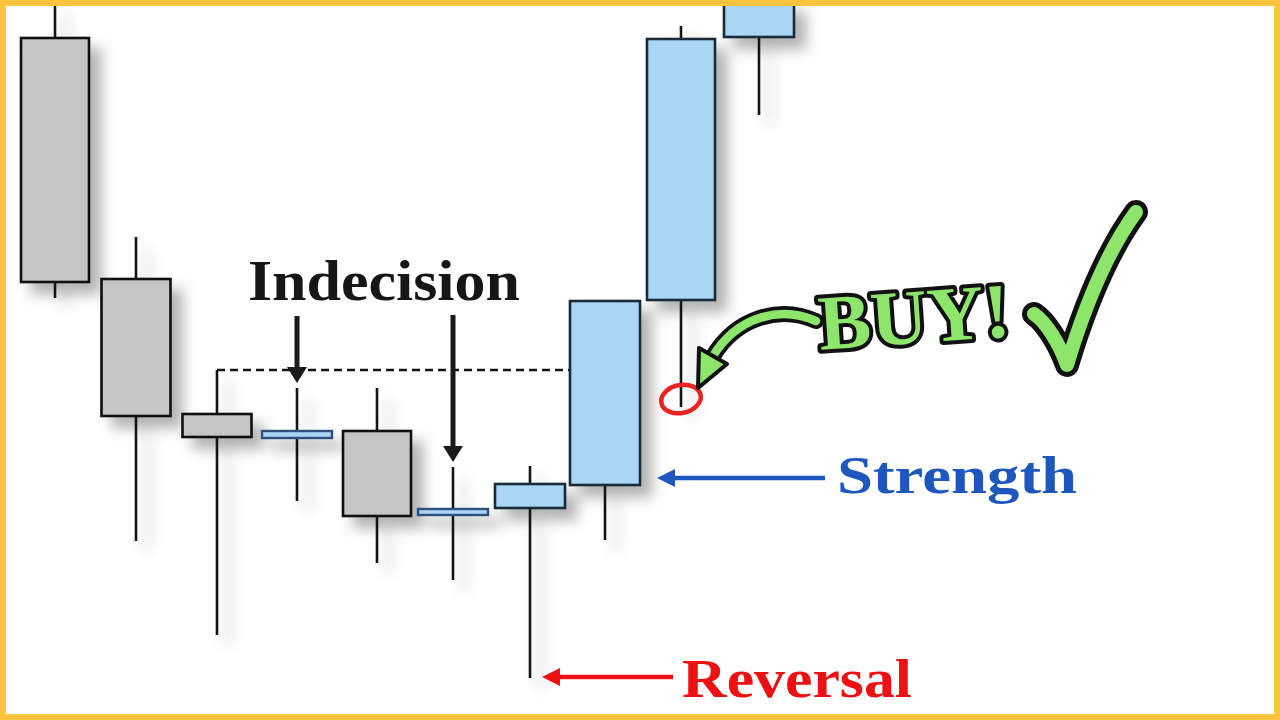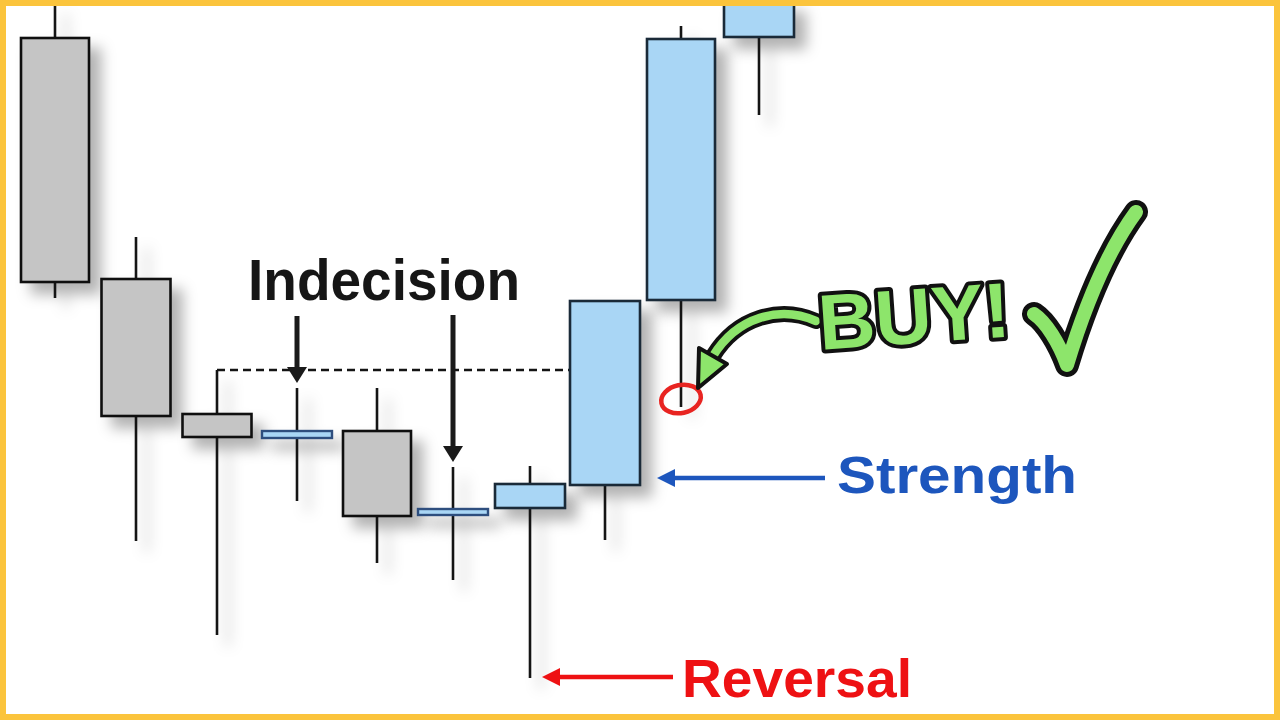--- a/index.html
+++ b/index.html
@@ -1,17 +1,17 @@
 <!DOCTYPE html>
 <html style="--frame-yellow: #FBC43C; --bearish-fill: #C5C5C5; --bullish-fill: #A9D6F5; --strength-blue: #1D56BD; --reversal-red: #EE1113; --buy-green: #8DE56B; --circle-red: #E82421; --arrow-black: #1A1A1A;"><head>
 <meta charset="utf-8">
 <style>
   html,body{margin:0;padding:0;background:#fff}
   .stage{position:relative;width:1280px;height:720px;background:#fff;overflow:hidden;
-         font-family:Liberation Sans, sans-serif}
+         font-family:Liberation Serif, serif}
   .frame-border{position:absolute;inset:0;border:6px solid var(--frame-yellow,#FBC43C);
                 z-index:5;pointer-events:none}
   svg.chart{position:absolute;left:0;top:0;z-index:1}
 
   
   .candle{filter:drop-shadow(11px 11px 7px rgba(0,0,0,.30))}
   .wick{stroke:#141414;stroke-width:2.6;fill:none}
   .candle.bearish .body{fill:var(--bearish-fill,#C5C5C5);stroke:#0f0f0f;stroke-width:2.6}
   .candle.bullish .body{fill:var(--bullish-fill,#A9D6F5);stroke:#1a2a38;stroke-width:2.6}
   .candle.doji .body{fill:var(--bullish-fill,#A9D6F5);stroke:#2e4e7e;stroke-width:2.4}

